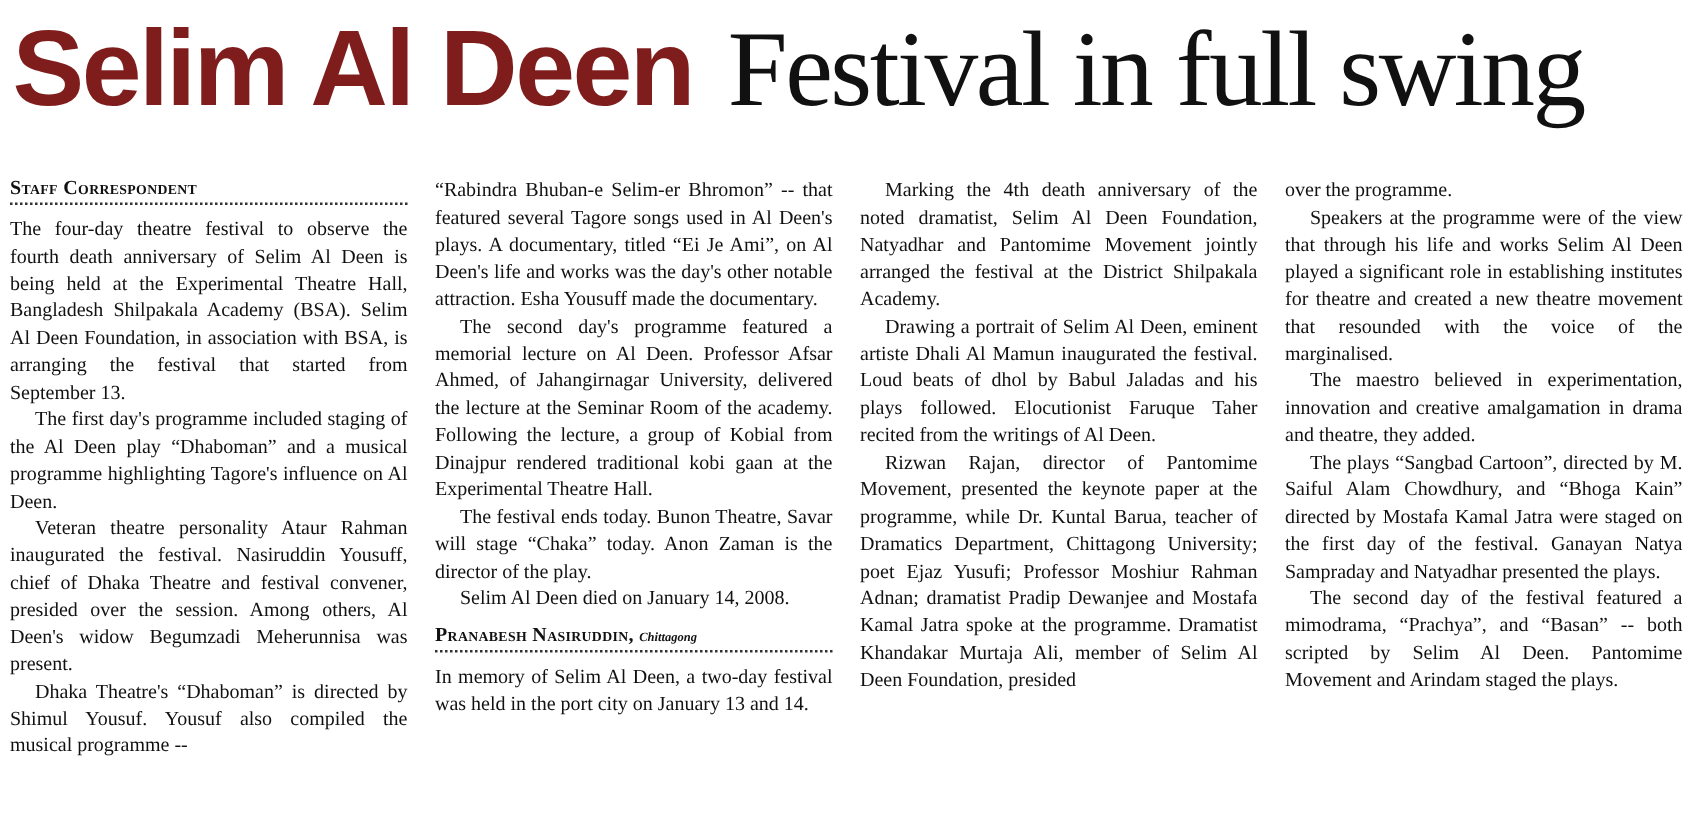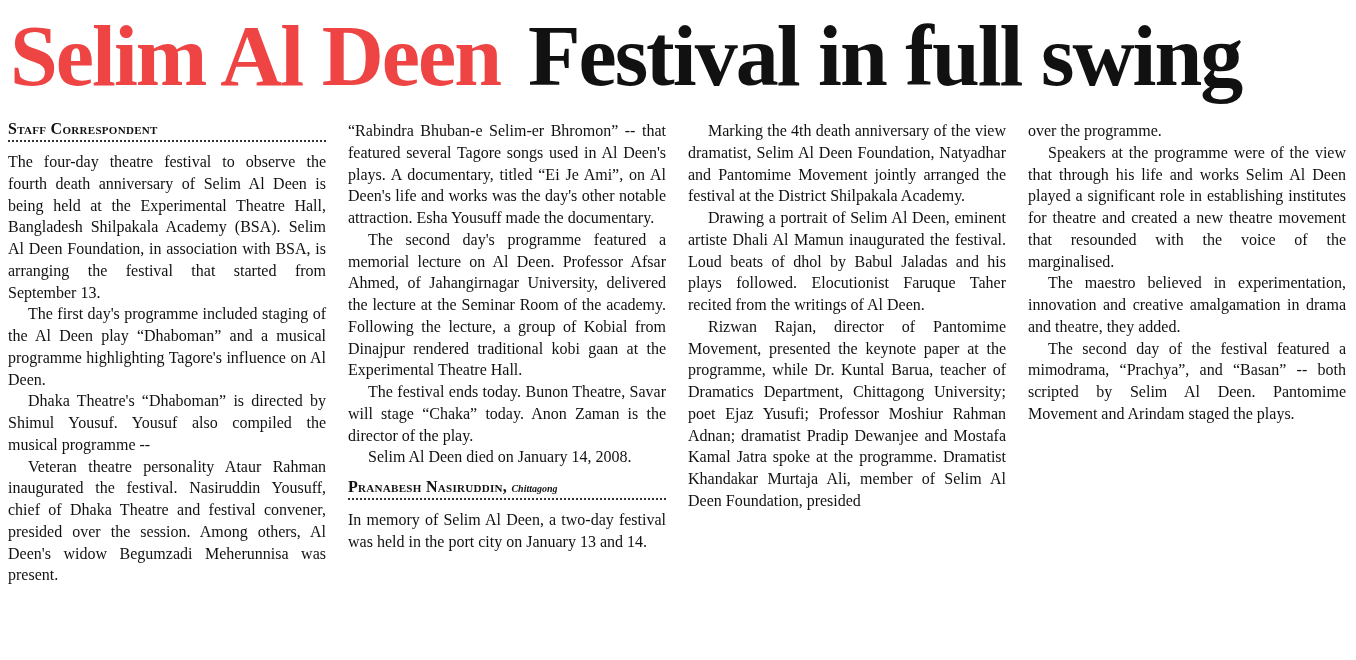--- a/index.html
+++ b/index.html
@@ -28,35 +28,35 @@
     white-space: nowrap;
     line-height: 1.0;
     font-family: "DejaVu Sans", sans-serif;
     font-size: 86px;
     font-weight: bold;
     letter-spacing: -2px;
     height: 108px;
     overflow: hidden;
   }
   .headline .hl-grey {
-    color: #ef4444;
-    font-family: Liberation Serif, serif;
+    color: #7f1d1d;
+    font-family: Liberation Sans, sans-serif;
     font-weight: bold;
     font-stretch: condensed;
   }
   .headline .hl-black {
     color: #111111;
     font-family: "Liberation Serif", serif;
-    font-weight: bold;
+    font-weight: normal;
   }
   
   .columns {
     display: flex;
     gap: 22px;
-    margin-top: 0;
+    margin-top: 22px;
     height: 505px;
   }
   .col {
     width: 318px;
     position: relative;
   }
   .col p {
     margin: 0;
     font-size: 16px;
     line-height: 1.36;
@@ -99,46 +99,47 @@
     <span class="hl-black">Festival in full swing</span>
   </h1>
 
   <div class="columns">
 
     <div class="col">
       <div class="byline">Staff Correspondent</div>
       <div class="dotrule"></div>
       <p class="first">The four-day theatre festival to observe the fourth death anniversary of Selim Al Deen is being held at the Experimental Theatre Hall, Bangladesh Shilpakala Academy (BSA). Selim Al Deen Foundation, in association with BSA, is arranging the festival that started from September 13.</p>
       <p>The first day's programme included staging of the Al Deen play “Dhaboman” and a musical programme highlighting Tagore's influence on Al Deen.</p>
+      <p>Veteran theatre personality Ataur Rahman inaugurated the festival. Nasiruddin Yousuff, chief of Dhaka Theatre and festival convener, presided over the session. Among others, Al Deen's widow Begumzadi Meherunnisa was present.</p>
       <p>Dhaka Theatre's “Dhaboman” is directed by Shimul Yousuf. Yousuf also compiled the musical programme --</p>
-      <p>Veteran theatre personality Ataur Rahman inaugurated the festival. Nasiruddin Yousuff, chief of Dhaka Theatre and festival convener, presided over the session. Among others, Al Deen's widow Begumzadi Meherunnisa was present.</p>
     </div>
 
     <div class="col">
       <p class="first">“Rabindra Bhuban-e Selim-er Bhromon” -- that featured several Tagore songs used in Al Deen's plays. A documentary, titled “Ei Je Ami”, on Al Deen's life and works was the day's other notable attraction. Esha Yousuff made the documentary.</p>
       <p>The second day's programme featured a memorial lecture on Al Deen. Professor Afsar Ahmed, of Jahangirnagar University, delivered the lecture at the Seminar Room of the academy. Following the lecture, a group of Kobial from Dinajpur rendered traditional kobi gaan at the Experimental Theatre Hall.</p>
       <p>The festival ends today. Bunon Theatre, Savar will stage “Chaka” today. Anon Zaman is the director of the play.</p>
       <p>Selim Al Deen died on January 14, 2008.</p>
       <div class="gap-small"></div>
       <div class="byline">
         <span>Pranabesh Nasiruddin,</span>
         <span class="place">Chittagong</span>
       </div>
       <div class="dotrule"></div>
       <p class="first">In memory of Selim Al Deen, a two-day festival was held in the port city on January 13 and 14.</p>
     </div>
 
     <div class="col">
-      <p>Marking the 4th death anniversary of the view dramatist, Selim Al Deen Foundation, Natyadhar and Pantomime Movement jointly arranged the festival at the District Shilpakala Academy.</p>
+      <p>Marking the 4th death anniversary of the noted dramatist, Selim Al Deen Foundation, Natyadhar and Pantomime Movement jointly arranged the festival at the District Shilpakala Academy.</p>
       <p>Drawing a portrait of Selim Al Deen, eminent artiste Dhali Al Mamun inaugurated the festival. Loud beats of dhol by Babul Jaladas and his plays followed. Elocutionist Faruque Taher recited from the writings of Al Deen.</p>
       <p>Rizwan Rajan, director of Pantomime Movement, presented the keynote paper at the programme, while Dr. Kuntal Barua, teacher of Dramatics Department, Chittagong University; poet Ejaz Yusufi; Professor Moshiur Rahman Adnan; dramatist Pradip Dewanjee and Mostafa Kamal Jatra spoke at the programme. Dramatist Khandakar Murtaja Ali, member of Selim Al Deen Foundation, presided</p>
     </div>
 
     <div class="col">
       <p class="first">over the programme.</p>
       <p>Speakers at the programme were of the view that through his life and works Selim Al Deen played a significant role in establishing institutes for theatre and created a new theatre movement that resounded with the voice of the marginalised.</p>
       <p>The maestro believed in experimentation, innovation and creative amalgamation in drama and theatre, they added.</p>
+      <p>The plays “Sangbad Cartoon”, directed by M. Saiful Alam Chowdhury, and “Bhoga Kain” directed by Mostafa Kamal Jatra were staged on the first day of the festival. Ganayan Natya Sampraday and Natyadhar presented the plays.</p>
       <p>The second day of the festival featured a mimodrama, “Prachya”, and “Basan” -- both scripted by Selim Al Deen. Pantomime Movement and Arindam staged the plays.</p>
     </div>
 
   </div>
 
 </div>
 
 </body></html>

